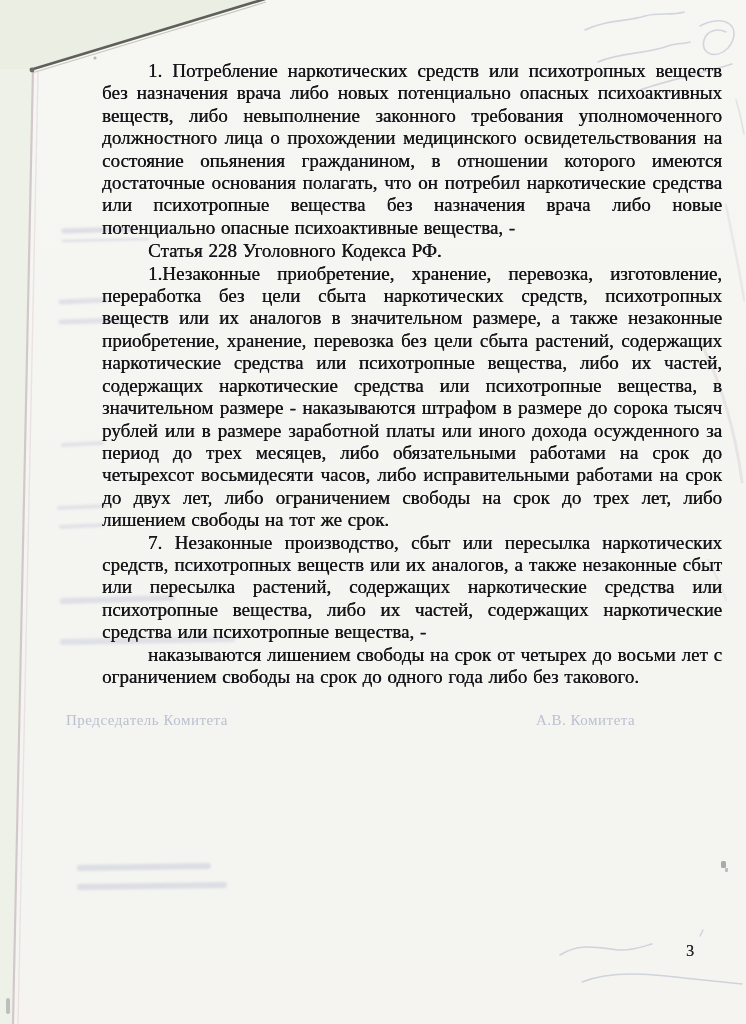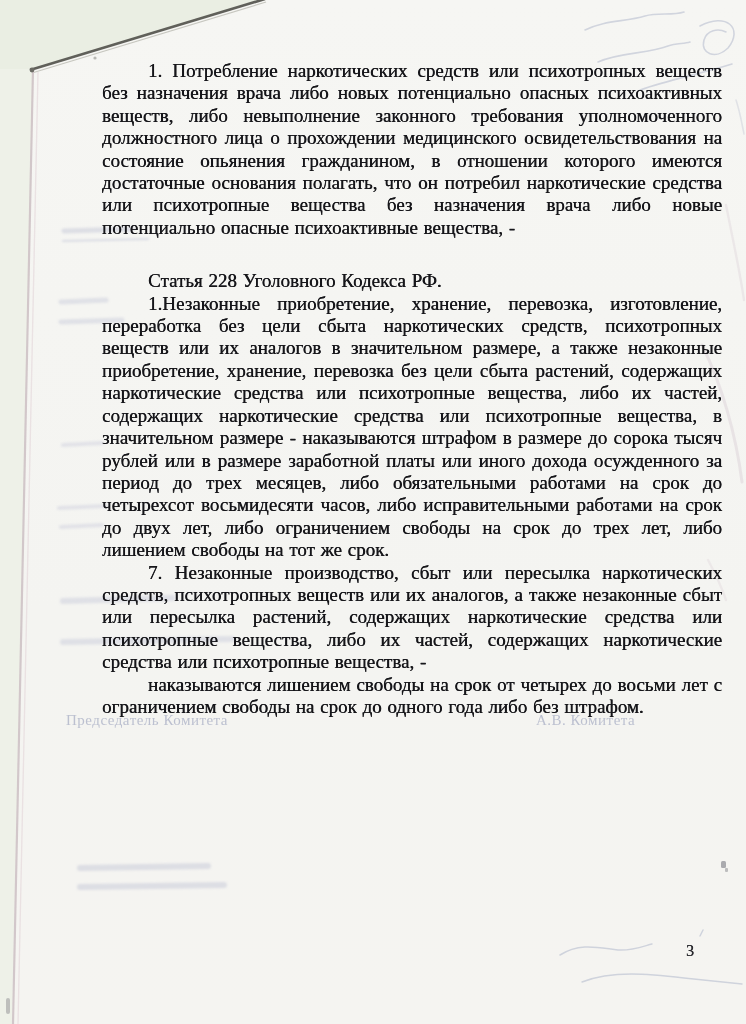--- a/index.html
+++ b/index.html
@@ -31,21 +31,21 @@
     line-height: 22.4px;
     text-align: justify;
     word-spacing: 1px;
     text-shadow: 0.35px 0 0 currentColor;
   }
   .textblock p {
     margin: 0;
     text-indent: 46px;
   }
   .textblock p.heading {
-    margin-top: 31px;
+    margin-top: 1px;
     text-align: left;
   }
   .pagenum {
     position: absolute;
     left: 686px;
     top: 942px;
     font-size: 16px;
     color: #2b2b30;
     text-shadow: 0.3px 0 0 currentColor;
   }
@@ -130,18 +130,18 @@
   </svg>
 
   <div class="ghost-sign left">Председатель Комитета</div>
   <div class="ghost-sign right">А.В. Комитета</div>
 
   <div class="textblock">
     <p>1. Потребление наркотических средств или психотропных веществ без назначения врача либо новых потенциально опасных психоактивных веществ, либо невыполнение законного требования уполномоченного должностного лица о прохождении медицинского освидетельствования на состояние опьянения гражданином, в отношении которого имеются достаточные основания полагать, что он потребил наркотические средства или психотропные вещества без назначения врача либо новые потенциально опасные психоактивные вещества, -</p>
     <p class="heading">Статья 228 Уголовного Кодекса РФ.</p>
     <p>1.Незаконные приобретение, хранение, перевозка, изготовление, переработка без цели сбыта наркотических средств, психотропных веществ или их аналогов в значительном размере, а также незаконные приобретение, хранение, перевозка без цели сбыта растений, содержащих наркотические средства или психотропные вещества, либо их частей, содержащих наркотические средства или психотропные вещества, в значительном размере - наказываются штрафом в размере до сорока тысяч рублей или в размере заработной платы или иного дохода осужденного за период до трех месяцев, либо обязательными работами на срок до четырехсот восьмидесяти часов, либо исправительными работами на срок до двух лет, либо ограничением свободы на срок до трех лет, либо лишением свободы на тот же срок.</p>
     <p>7. Незаконные производство, сбыт или пересылка наркотических средств, психотропных веществ или их аналогов, а также незаконные сбыт или пересылка растений, содержащих наркотические средства или психотропные вещества, либо их частей, содержащих наркотические средства или психотропные вещества, -</p>
-    <p>наказываются лишением свободы на срок от четырех до восьми лет с ограничением свободы на срок до одного года либо без штрафом.</p>
+    <p>наказываются лишением свободы на срок от четырех до восьми лет с ограничением свободы на срок до одного года либо без такового.</p>
   </div>
 
   <div class="pagenum">3</div>
 
 </div>
 
 </body></html>

